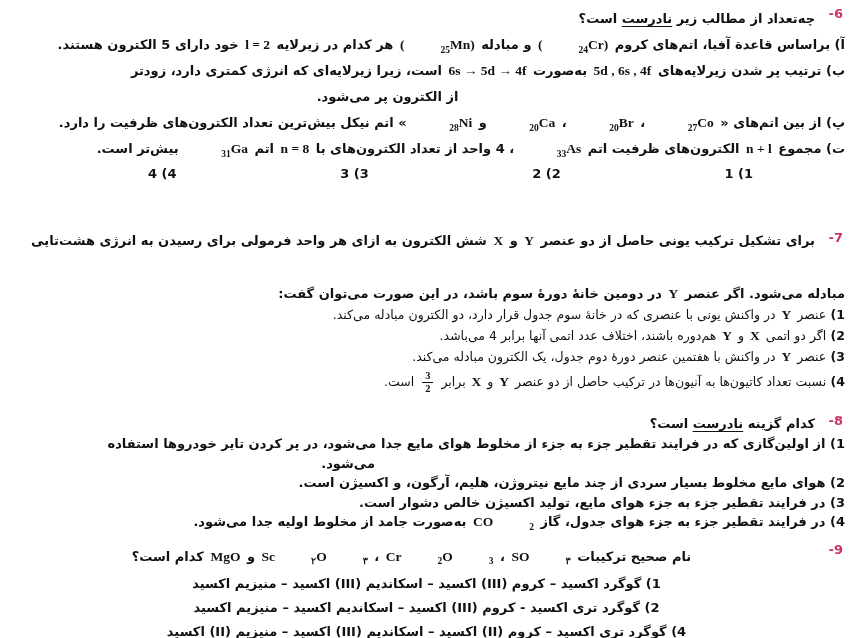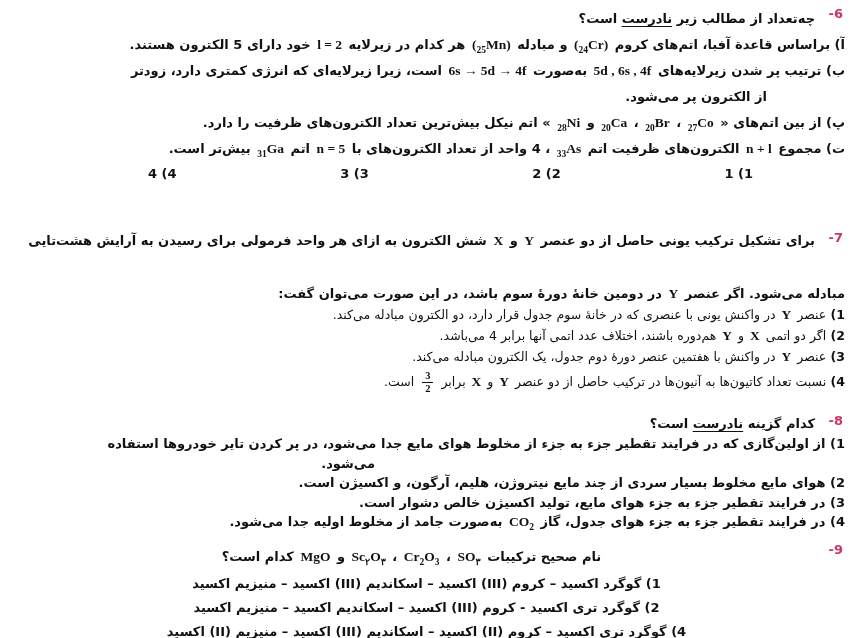--- a/index.html
+++ b/index.html
@@ -17,39 +17,39 @@
   .line{
     white-space:nowrap;overflow:hidden;text-align:right;font-size:13px;
   }
   .line.stem{padding-right:30px;font-weight:bold;}
   .ul{text-decoration:underline;text-underline-offset:3px;}
   .chem,.math{
     font-family:"Liberation Serif","DejaVu Serif",serif;
     font-weight:bold;direction:ltr;unicode-bidi:isolate;
     padding:0 2px;font-size:13.5px;
   }
-  .chem sub,.math sub{font-size:9.5px;}
+  .chem sub,.math sub{font-size:9.5px;margin-left:36px;}
   .frac{
     display:inline-flex;flex-direction:column;align-items:center;
     direction:ltr;unicode-bidi:isolate;vertical-align:middle;
     font-size:10.5px;line-height:1.15;font-weight:bold;margin:0 4px;
     font-family:"Liberation Serif","DejaVu Serif",serif;
   }
   .frac .num{border-bottom:1.3px solid #111;padding:0 3px;}
   .frac .den{padding:0 3px;}
   .answers{
     display:flex;justify-content:space-between;
     padding:0 92px 0 140px;font-weight:bold;font-size:13px;height:24px;line-height:24px;
   }
   .ans{direction:ltr;unicode-bidi:isolate;}
 
   
   .q6{margin-bottom:44px;}
   .q6 .line{height:26px;line-height:26px;font-weight:bold;}
-  .q6 .cont{padding-right:78px;}
+  .q6 .cont{padding-right:78px;text-align:center;}
   
   .q7{margin-bottom:16px;}
   .q7 .line{height:21px;line-height:21px;}
   .q7 .stem2{font-weight:bold;margin-top:32px;}
   .q7 .option{font-weight:normal;font-size:12.5px;}
   .q7 .option:last-child{height:30px;line-height:30px;}
   
   .q8{margin-bottom:10px;}
   .q8 .line{height:19.5px;line-height:19.5px;font-weight:bold;}
   .q8 .stem{height:21px;line-height:21px;}
@@ -64,31 +64,31 @@
 
 <main id="page">
   <div id="questions">
       <div class="question q6">
         <span class="qnum" dir="ltr">-6</span>
         <div class="line stem"><span>چه‌تعداد از مطالب زیر </span><span class="ul">نادرست</span><span> است؟</span></div>
         <div class="line item"><span>آ) براساس قاعدة آفبا، اتم‌های کروم </span><span class="chem" dir="ltr">(<sub>24</sub>Cr)</span><span> و مبادله </span><span class="chem" dir="ltr">(<sub>25</sub>Mn)</span><span> هر کدام در زیرلایه </span><span class="math" dir="ltr">l = 2</span><span> خود دارای 5 الکترون هستند.</span></div>
         <div class="line item"><span>ب) ترتیب پر شدن زیرلایه‌های </span><span class="math" dir="ltr">5d , 6s , 4f</span><span> به‌صورت </span><span class="math" dir="ltr">6s → 5d → 4f</span><span> است، زیرا زیرلایه‌ای که انرژی کمتری دارد، زودتر</span></div>
         <div class="line cont"><span>از الکترون پر می‌شود.</span></div>
         <div class="line item"><span>پ) از بین اتم‌های « </span><span class="chem" dir="ltr"><sub>27</sub>Co</span><span> ، </span><span class="chem" dir="ltr"><sub>20</sub>Br</span><span> ، </span><span class="chem" dir="ltr"><sub>20</sub>Ca</span><span> و </span><span class="chem" dir="ltr"><sub>28</sub>Ni</span><span> » اتم نیکل بیش‌ترین تعداد الکترون‌های ظرفیت را دارد.</span></div>
-        <div class="line item"><span>ت) مجموع </span><span class="math" dir="ltr">n + l</span><span> الکترون‌های ظرفیت اتم </span><span class="chem" dir="ltr"><sub>33</sub>As</span><span> ، 4 واحد از تعداد الکترون‌های با </span><span class="math" dir="ltr">n = 5</span><span> اتم </span><span class="chem" dir="ltr"><sub>31</sub>Ga</span><span> بیش‌تر است.</span></div>
+        <div class="line item"><span>ت) مجموع </span><span class="math" dir="ltr">n + l</span><span> الکترون‌های ظرفیت اتم </span><span class="chem" dir="ltr"><sub>33</sub>As</span><span> ، 4 واحد از تعداد الکترون‌های با </span><span class="math" dir="ltr">n = 8</span><span> اتم </span><span class="chem" dir="ltr"><sub>31</sub>Ga</span><span> بیش‌تر است.</span></div>
         <div class="answers">
           <span class="ans" dir="ltr">1 (1</span>
           <span class="ans" dir="ltr">2 (2</span>
           <span class="ans" dir="ltr">3 (3</span>
           <span class="ans" dir="ltr">4 (4</span>
         </div>
       </div>
       <div class="question q7">
         <span class="qnum" dir="ltr">-7</span>
-        <div class="line stem"><span>برای تشکیل ترکیب یونی حاصل از دو عنصر </span><span class="math" dir="ltr">Y</span><span> و </span><span class="math" dir="ltr">X</span><span> شش الکترون به ازای هر واحد فرمولی برای رسیدن به آرایش هشت‌تایی</span></div>
+        <div class="line stem"><span>برای تشکیل ترکیب یونی حاصل از دو عنصر </span><span class="math" dir="ltr">Y</span><span> و </span><span class="math" dir="ltr">X</span><span> شش الکترون به ازای هر واحد فرمولی برای رسیدن به انرژی هشت‌تایی</span></div>
         <div class="line stem2"><span>مبادله می‌شود. اگر عنصر </span><span class="math" dir="ltr">Y</span><span> در دومین خانهٔ دورهٔ سوم باشد، در این صورت می‌توان گفت:</span></div>
         <div class="line option"><b>1) </b><span>عنصر </span><span class="math" dir="ltr">Y</span><span> در واکنش یونی با عنصری که در خانهٔ سوم جدول قرار دارد، دو الکترون مبادله می‌کند.</span></div>
         <div class="line option"><b>2) </b><span>اگر دو اتمی </span><span class="math" dir="ltr">X</span><span> و </span><span class="math" dir="ltr">Y</span><span> هم‌دوره باشند، اختلاف عدد اتمی آنها برابر 4 می‌باشد.</span></div>
         <div class="line option"><b>3) </b><span>عنصر </span><span class="math" dir="ltr">Y</span><span> در واکنش با هفتمین عنصر دورهٔ دوم جدول، یک الکترون مبادله می‌کند.</span></div>
         <div class="line option"><b>4) </b><span>نسبت تعداد کاتیون‌ها به آنیون‌ها در ترکیب حاصل از دو عنصر </span><span class="math" dir="ltr">Y</span><span> و </span><span class="math" dir="ltr">X</span><span> برابر </span><span class="frac">
             <span class="num">3</span>
             <span class="den">2</span>
           </span><span> است.</span></div>
       </div>
       <div class="question q8">

